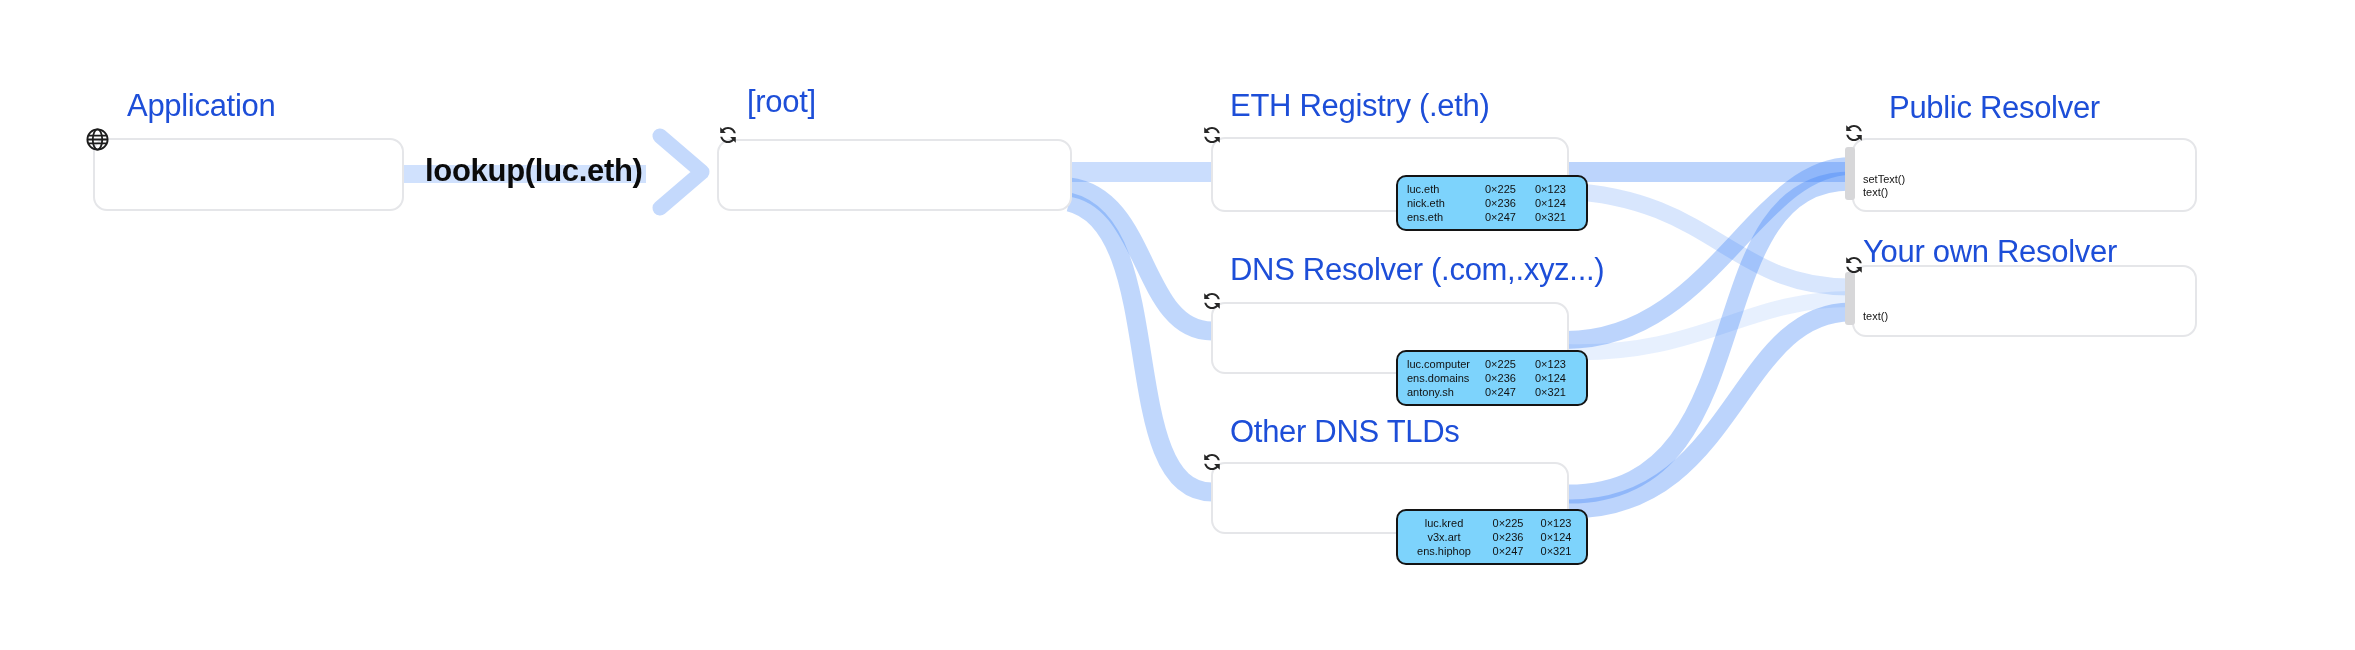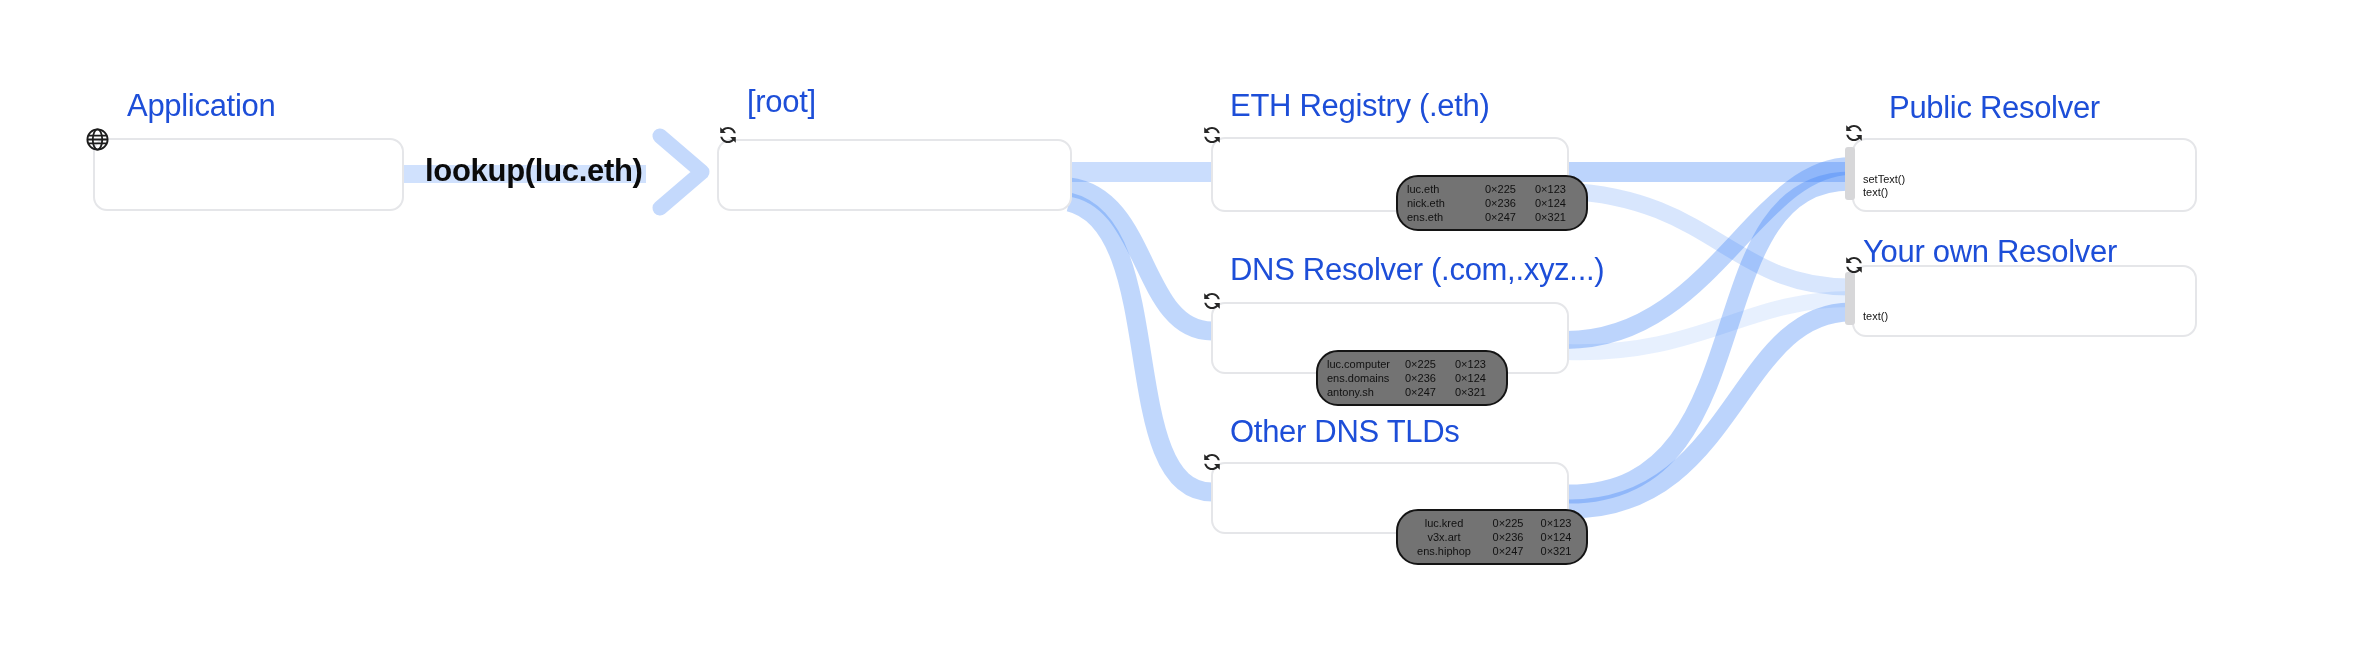--- a/index.html
+++ b/index.html
@@ -8,22 +8,22 @@
   .canvas{position:absolute;inset:0;}
   svg.flows{position:absolute;left:0;top:0;z-index:1;}
   .node{position:absolute;z-index:2;}
   .node-title{position:absolute;font-size:31px;font-weight:500;letter-spacing:-0.3px;
               color:#1d4ed8;white-space:nowrap;z-index:4;}
   .node-box{position:absolute;background:#ffffff;border:2px solid #e5e6e9;
             border-radius:14px;z-index:2;}
   .node-icon{position:absolute;z-index:5;}
   .edge-label{position:absolute;font-size:31px;font-weight:600;letter-spacing:-0.3px;
               color:#0b0b0b;white-space:nowrap;z-index:4;}
-  .lookup-table{position:absolute;background:#737373;border:2.5px solid #141414;
-                border-radius:22px;padding:5px 9px;z-index:6;font-size:11px;
+  .lookup-table{position:absolute;background:#7dd3fc;border:2.5px solid #141414;
+                border-radius:10px;padding:5px 9px;z-index:6;font-size:11px;
                 line-height:14px;}
   .lookup-row{display:grid;grid-template-columns:74px 46px 42px;column-gap:4px;}
   .lookup-row span{white-space:nowrap;}
   .fn-list{position:absolute;font-size:11px;line-height:13px;color:#151515;z-index:6;
            white-space:nowrap;}
   .port-bar{position:absolute;width:10px;height:53px;background:#d7d7d9;
             border-radius:3px;z-index:3;}
 </style>
 </head>
 <body>
@@ -107,21 +107,21 @@
   </div>
 
   <div class="node">
     <div class="node-title" style="left:1230px;top:252px;">DNS Resolver (.com,.xyz...)</div>
     <div class="node-box" style="left:1211px;top:302px;width:354px;height:68px;"></div>
     <span class="node-icon" style="left:1200px;top:286px;">
       <svg width="24" height="30" viewBox="0 0 24 24" fill="#262626" style="transform:rotate(-45deg);">
         <path d="M12 4V1L8 5l4 4V6c3.31 0 6 2.69 6 6 0 1.01-.25 1.97-.7 2.8l1.46 1.46C19.54 15.03 20 13.57 20 12c0-4.42-3.58-8-8-8zm0 14c-3.31 0-6-2.69-6-6 0-1.01.25-1.97.7-2.8L5.24 7.74C4.46 8.97 4 10.43 4 12c0 4.42 3.58 8 8 8v3l4-4-4-4v3z"></path>
       </svg>
     </span>
-    <div class="lookup-table" style="left:1316px;top:350px;">
+    <div class="lookup-table" style="left:1396px;top:350px;">
       <div class="lookup-row">
         <span>luc.computer</span>
         <span>0×225</span>
         <span>0×123</span>
       </div>
       <div class="lookup-row">
         <span>ens.domains</span>
         <span>0×236</span>
         <span>0×124</span>
       </div>

